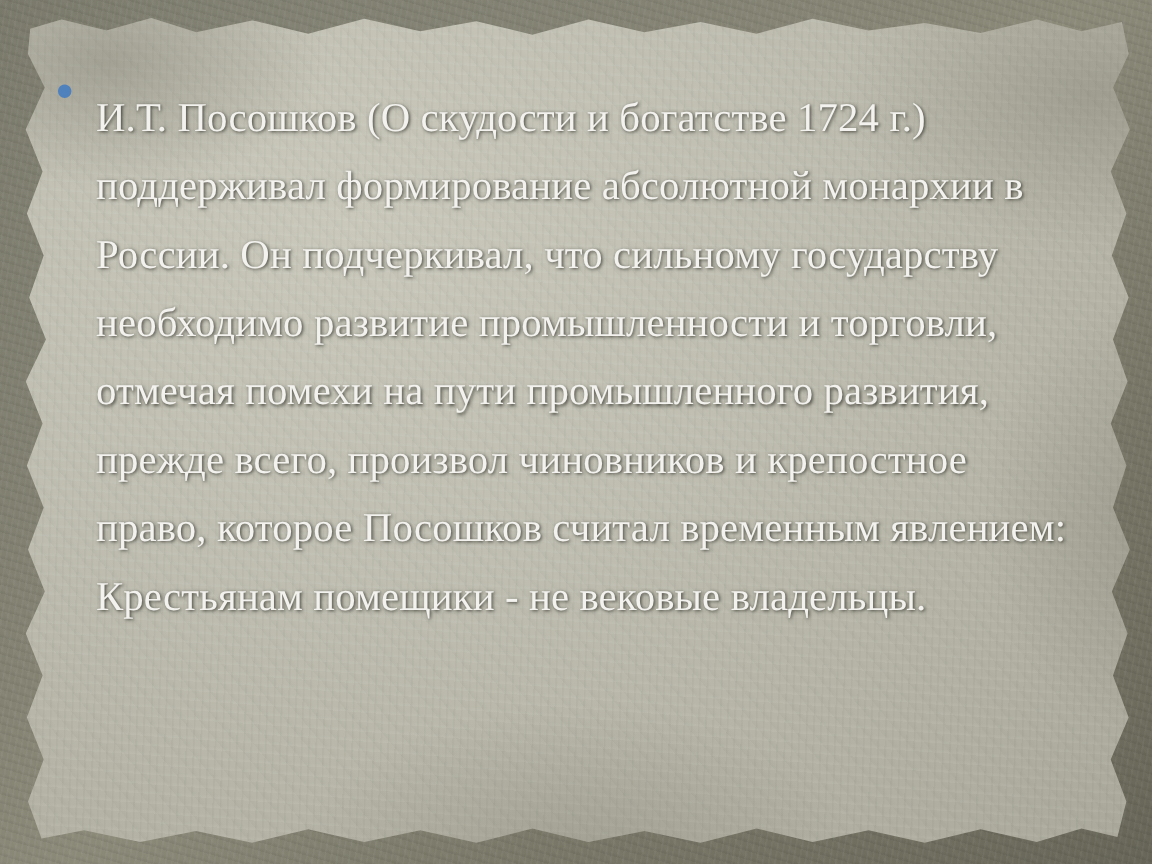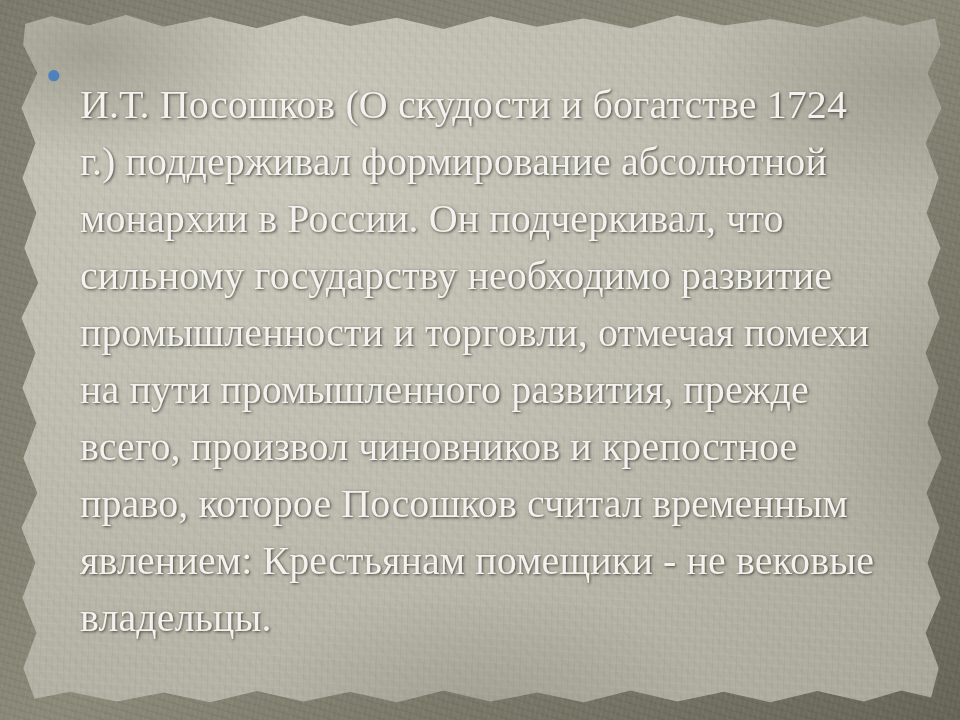--- a/index.html
+++ b/index.html
@@ -109,21 +109,21 @@
     width: 34px;
     padding-top: 26px;
     font-size: 26px;
     line-height: 1;
     color: #4f81bd;
     text-align: left;
   }
   .bullet-text {
     flex: 1 1 auto;
     font-family: "Liberation Serif", serif;
-    font-size: 40px;
+    font-size: 34px;
     line-height: 57px;
     color: #f3f2ee;
     text-shadow: 1px 1px 3px rgba(30,28,22,0.75);
     letter-spacing: 0.1px;
   }
 </style>
 </head>
 <body>
 
 <div class="slide">

